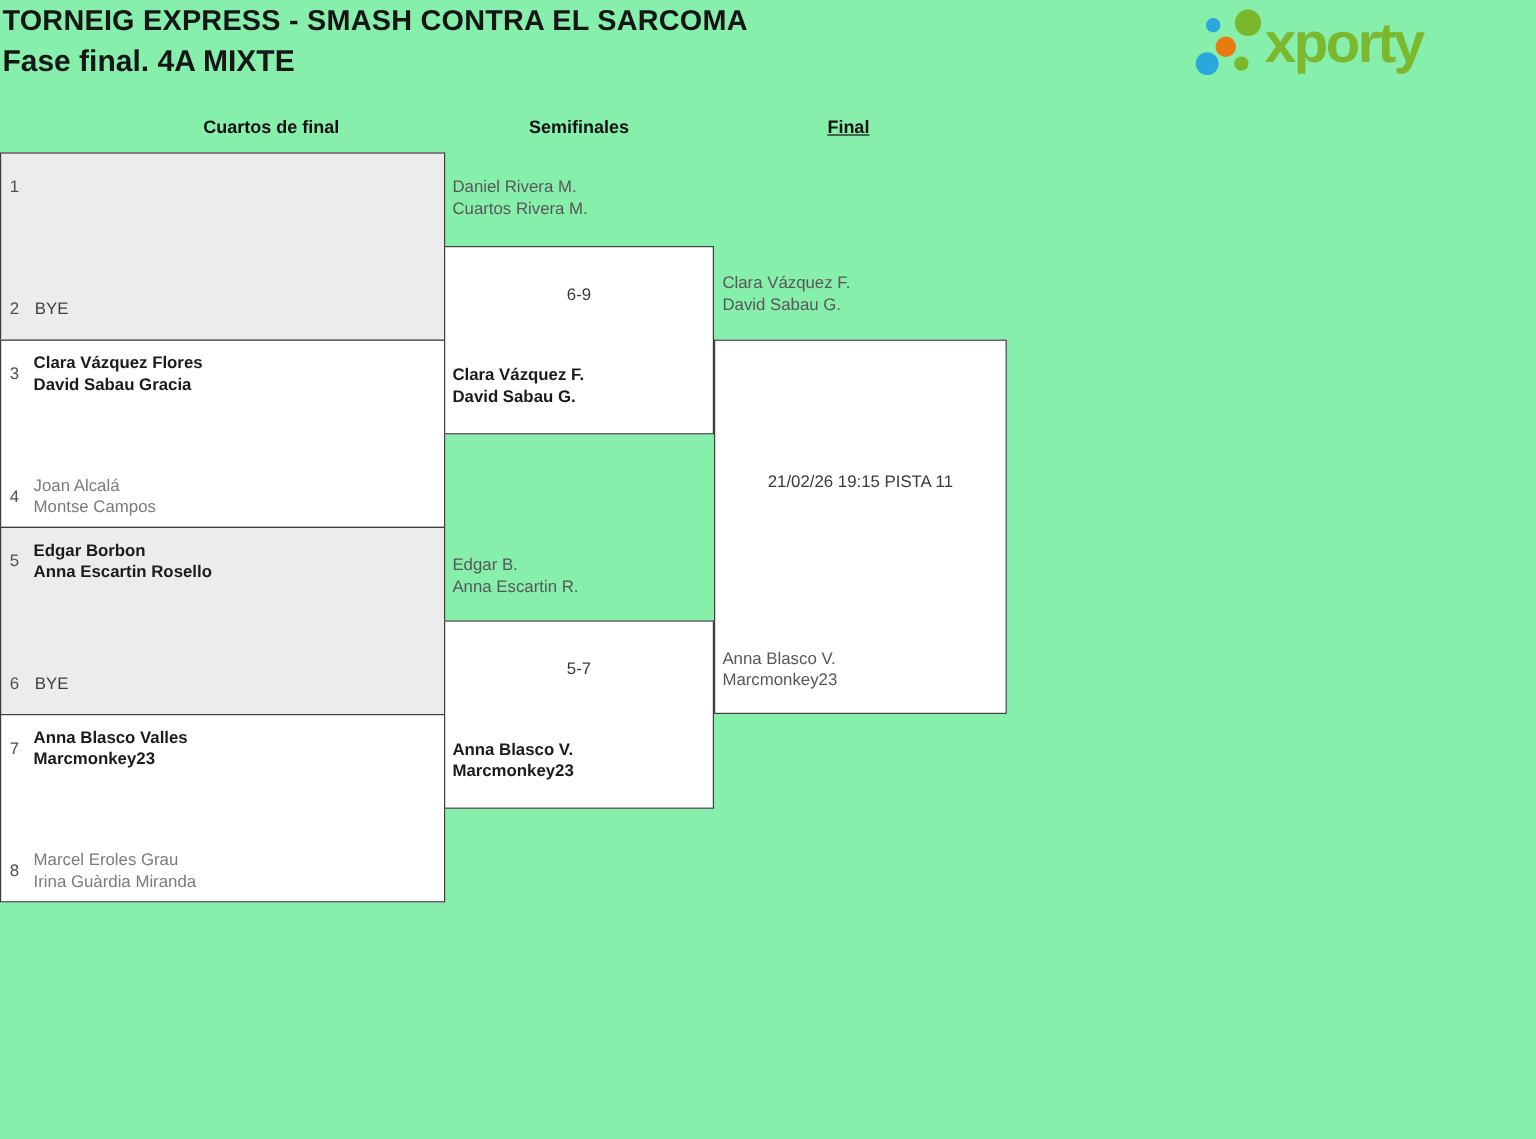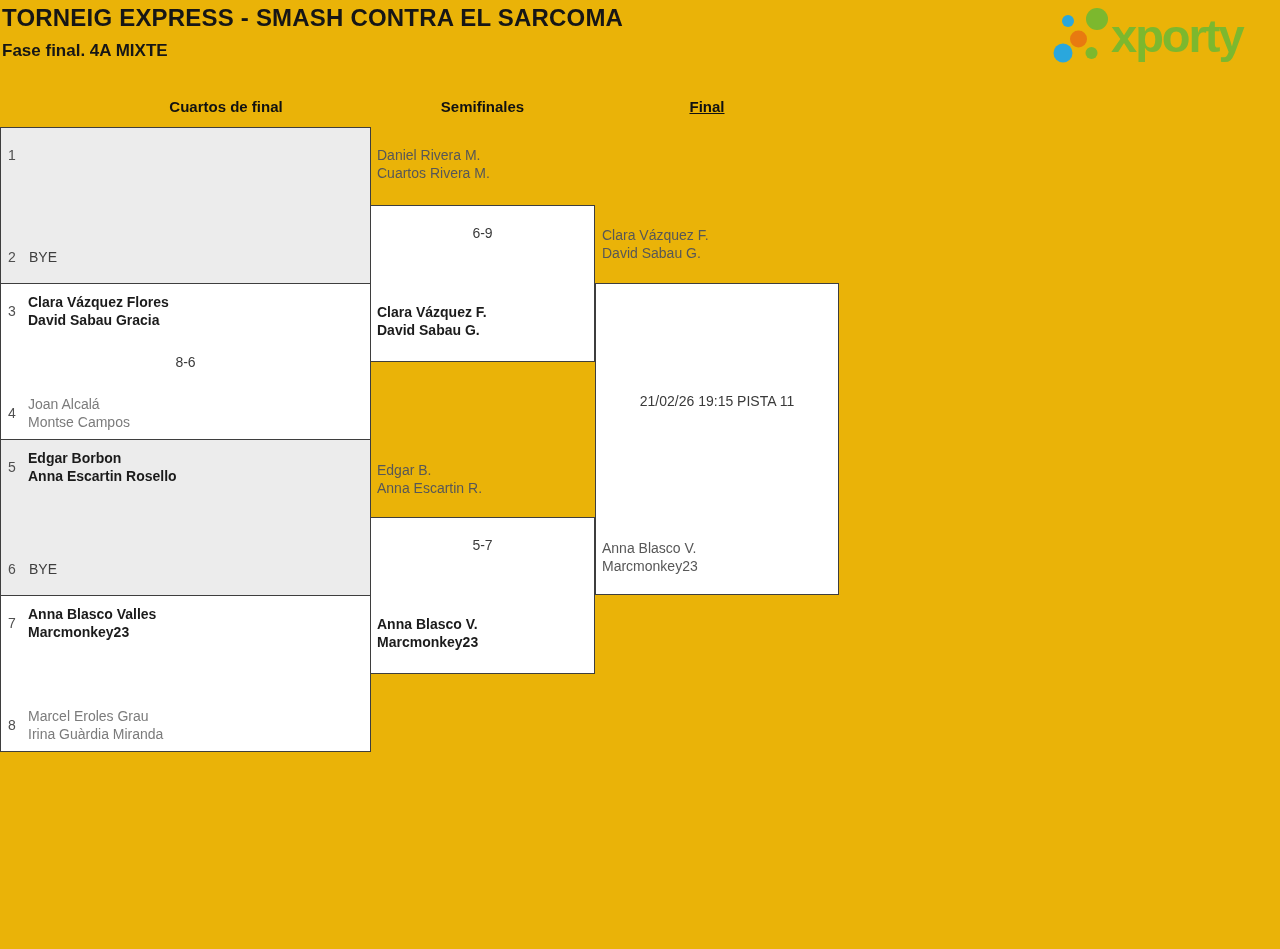--- a/index.html
+++ b/index.html
@@ -1,33 +1,33 @@
 <!DOCTYPE html>
 <html><head>
 <meta charset="utf-8">
 <style>
   html,body { margin:0; padding:0; background:#ffffff; }
   .page {
     position:relative; width:1280px; height:949px; overflow:hidden;
-    background:#eab308; color:#1a1a1a;
+    background:#86efac; color:#1a1a1a;
     font-family:"Liberation Sans","DejaVu Sans",sans-serif;
   }
 
   
   .title-line1 {
     position:absolute; left:2px; top:2px;
     font-size:24px; font-weight:700; line-height:32px; color:#161616;
     letter-spacing:0.2px; white-space:nowrap;
   }
   .title-line2 {
     position:absolute; left:2px; top:35px;
-    font-size:17px; font-weight:700; line-height:32px; color:#161616;
+    font-size:25px; font-weight:700; line-height:32px; color:#161616;
     white-space:nowrap;
   }
-  .logo { position:absolute; left:1045px; top:0; width:235px; height:70px; cursor:pointer; }
+  .logo { position:absolute; left:988px; top:0; width:235px; height:70px; cursor:pointer; }
 
   
   .round-label {
     position:absolute; top:97px; height:20px;
     text-align:center; font-size:15px; font-weight:700; color:#111111;
     line-height:20px;
   }
   .round-qf  { left:0;     width:370px;margin-left:41px; }
   .round-sf  { left:370px; width:225px; }
   .round-f   { left:595px; width:224px;text-decoration:underline; }
@@ -57,21 +57,21 @@
     font-size:14px; line-height:18px; color:#4f4f4f;
   }
   .seed-top    { top:18px; }
   .seed-bottom { top:120px; }
 
   .score {
     position:absolute; left:0; right:0; text-align:center;
     font-size:14px; line-height:18px; color:#3a3a3a; white-space:nowrap;
   }
   .score-qf { top:69px; }
-  .score-sf { top:18px; }
+  .score-sf { top:30px; }
   .score-final { top:108px; }
 
   
   .entrant {
     position:absolute; font-size:14px; line-height:18px;
     color:#575757; white-space:nowrap;
   }
 </style>
 </head>
 <body>
@@ -103,21 +103,20 @@
       <div>BYE</div>
     </div>
   </div>
 
   <div class="box qf" style="top:283px">
     <span class="seed seed-top">3</span>
     <div class="team winner team-top">
       <div>Clara Vázquez Flores</div>
       <div>David Sabau Gracia</div>
     </div>
-    <div class="score score-qf">8-6</div>
     <span class="seed seed-bottom">4</span>
     <div class="team loser team-bottom">
       <div>Joan Alcalá</div>
       <div>Montse Campos</div>
     </div>
   </div>
 
   <div class="box qf grey" style="top:439px">
     <span class="seed seed-top">5</span>
     <div class="team winner team-top">

